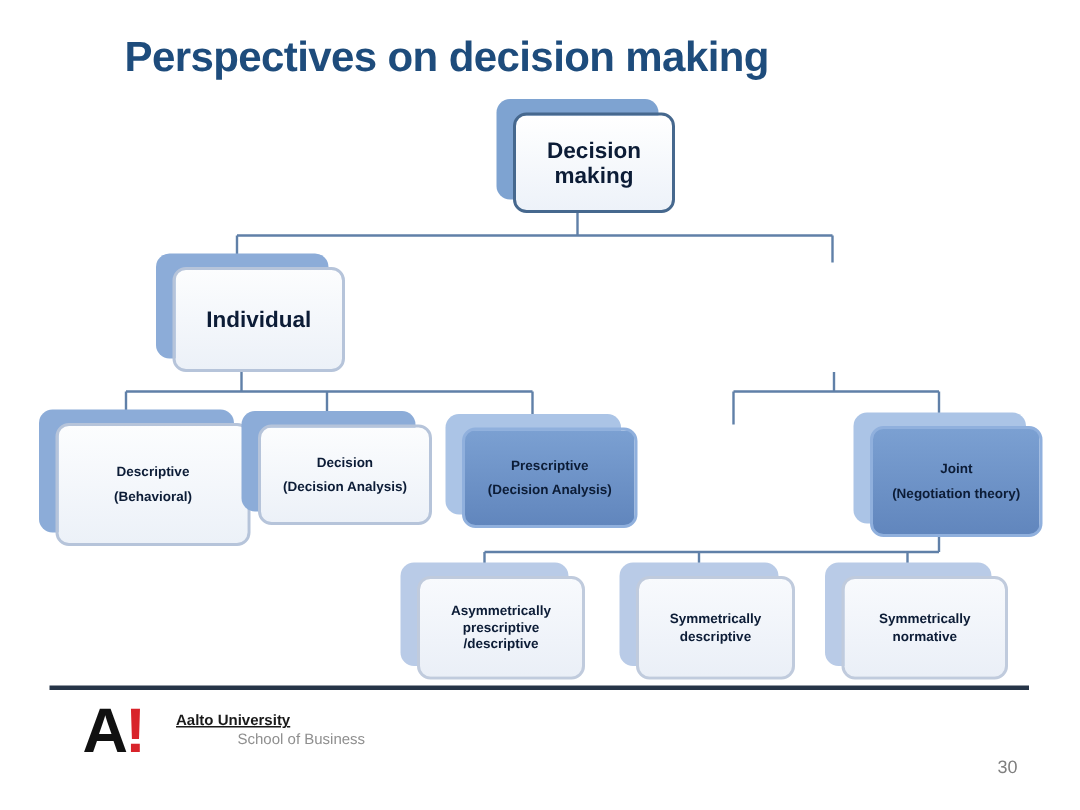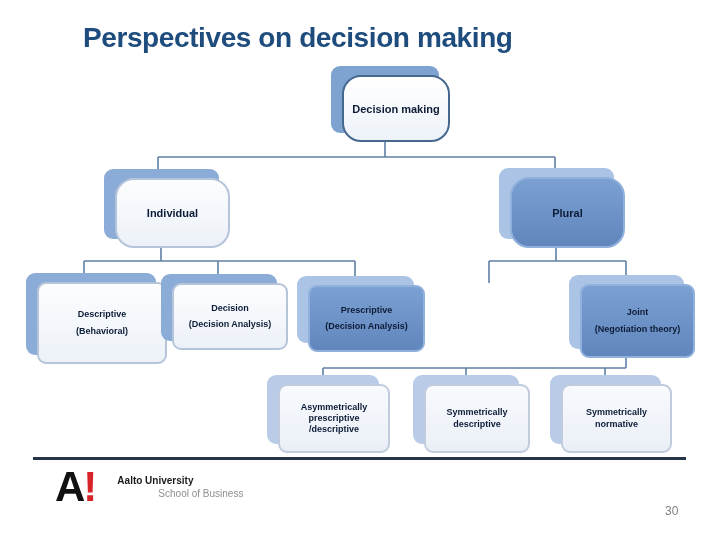--- a/index.html
+++ b/index.html
@@ -6,40 +6,40 @@
   .slide{position:relative;width:720px;height:540px;background:#ffffff;overflow:hidden;
          font-family:"Liberation Sans","DejaVu Sans",sans-serif;}
   .title{position:absolute;left:35px;top:22px;font-size:28px;font-weight:bold;
          color:#1e4c7c;letter-spacing:-0.4px;margin-left:48px;}
   svg.connectors{position:absolute;left:0;top:0;}
   .node{position:absolute;}
   .back{position:absolute;left:-11px;top:-9px;width:100%;height:100%;border-radius:9px;}
   .face{position:absolute;left:0;top:0;right:0;bottom:0;border-radius:9px;
         display:flex;flex-direction:column;align-items:center;justify-content:center;
         text-align:center;font-weight:bold;color:#0c1c36;box-sizing:border-box;padding:2px 4px;}
-  .lg .face{font-size:11px;border-radius:19px;}
+  .lg .face{font-size:15px;}
   .sm .face{font-size:9px;line-height:1.25;}
   .sm .t,.sm .sub{max-width:86px;}
   .sub{margin-top:5px;}
   .root .back{background:#7ea3d1;}
   .root .face{background:linear-gradient(180deg,#ffffff,#edf2f9);border:2px solid #46688e;}
   .light .back{background:#8cacd8;}
   .light .face{background:linear-gradient(180deg,#fcfdfe,#ecf1f8);border:2px solid #b6c4da;}
   .blue .back{background:#abc4e6;}
   .blue .face{background:linear-gradient(180deg,#7ba0d2,#6186bd);border:2px solid #90b0dd;}
   .mid .back{background:#c3d4ec;}
   .mid .face{background:linear-gradient(180deg,#d4e0f2,#bed1ea);border:2px solid #a8bfe0;}
   .pale .back{background:#b9cbe7;}
   .pale .face{background:linear-gradient(180deg,#f8fafd,#eaeff7);border:2px solid #c0cbdd;}
   .footer-line{position:absolute;left:33px;top:457px;width:653px;height:3px;background:#263548;}
   .logo{position:absolute;left:55px;top:466px;display:flex;align-items:flex-start;}
   .logo-mark{font-weight:bold;font-size:42px;line-height:1;color:#111111;letter-spacing:-2px;}
   .logo-excl{color:#d8232a;}
   .logo-text{margin-left:22px;margin-top:9px;line-height:1.25;}
-  .uni{font-size:10px;font-weight:bold;color:#1a1a1a;}
+  .uni{font-size:10px;font-weight:bold;color:#1a1a1a;text-decoration:underline;}
   .school{font-size:10px;color:#8f8f8f;margin-left:41px;}
   .page-num{position:absolute;left:665px;top:504px;font-size:12px;color:#7f7f7f;}
 </style>
 </head>
 <body>
 
 <div class="slide">
 
   <div class="title">Perspectives on decision making</div>
 
@@ -57,26 +57,20 @@
     </div>
   </div>
 
   <div class="node light lg" style="left:115px;top:178px;width:115px;height:70px;">
     <div class="back"></div>
     <div class="face">
       <div class="t">Individual</div>
     </div>
   </div>
 
-  <div class="node blue lg" style="left:510px;top:177px;width:115px;height:71px;">
-    <div class="back"></div>
-    <div class="face">
-      <div class="t">Plural</div>
-    </div>
-  </div>
 
   <div class="node light sm" style="left:37px;top:282px;width:118px;height:82px;padding-left:12px;">
     <div class="back"></div>
     <div class="face">
       <div class="t">Descriptive</div>
       <div class="sub">(Behavioral)</div>
     </div>
   </div>
 
   <div class="node light sm" style="left:172px;top:283px;width:116px;height:67px;">

